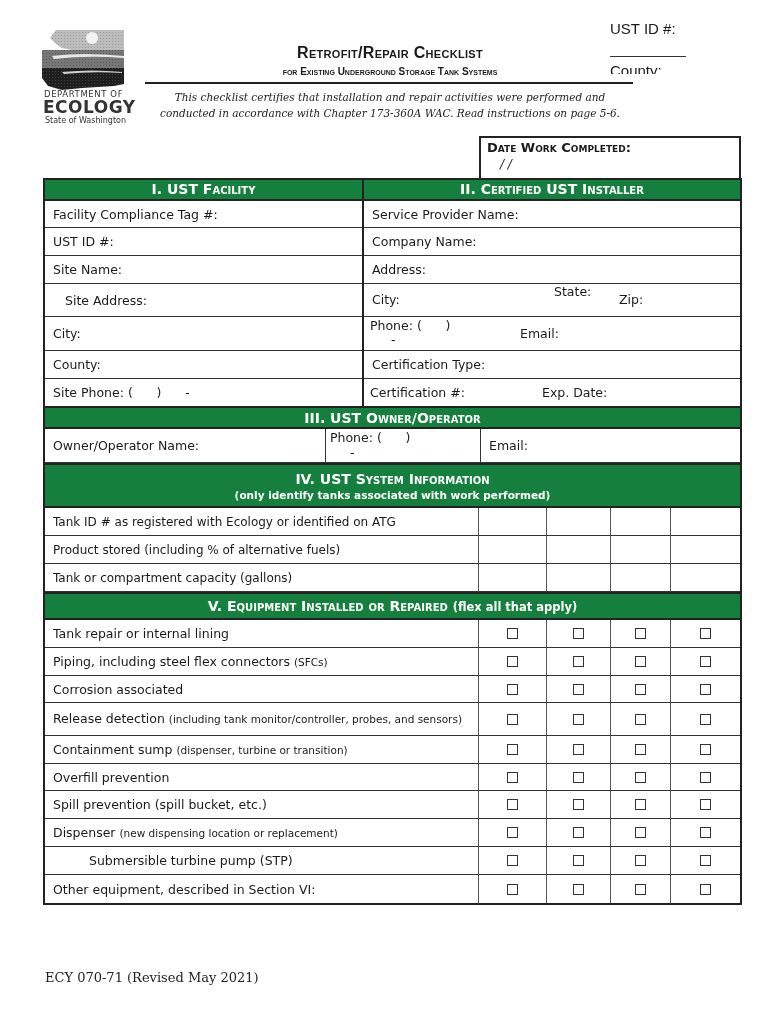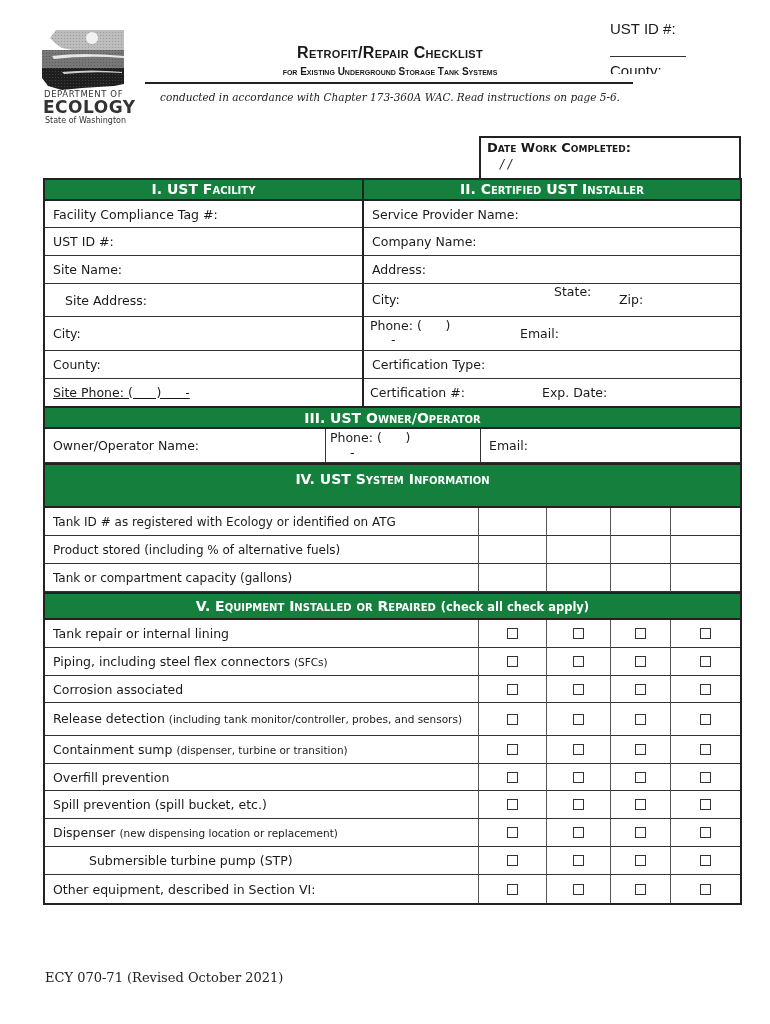--- a/index.html
+++ b/index.html
@@ -64,20 +64,21 @@
   </svg>
 </div>
 <div class="abs logo-dept">DEPARTMENT OF</div>
 <div class="abs logo-eco">ECOLOGY</div>
 <div class="abs logo-state">State of Washington</div>
 
 <div class="abs title">Retrofit/Repair Checklist</div>
 <div class="abs subtitle">for Existing Underground Storage Tank Systems</div>
 <div class="abs title-rule"></div>
 <div class="abs intro">
+  <div>This checklist certifies that installation and repair activities were performed and</div>
   <div>conducted in accordance with Chapter 173-360A WAC. Read instructions on page 5-6.</div>
 </div>
 
 <div class="abs ustid">UST ID #:</div>
 <div class="abs ustid-rule"></div>
 <div class="abs county-top">County:</div>
 
 <div class="abs datebox"></div>
 <div class="abs date-label">Date Work Completed:</div>
 <div class="abs date-value">/     /</div>
@@ -99,21 +100,21 @@
   </div>
 <div class="abs cell" style="left:45px; top:284px; width:317px; height:33px;padding-left:20px;">
     <span>Site Address:</span>
   </div>
 <div class="abs cell" style="left:45px; top:317px; width:317px; height:34px;">
     <span>City:</span>
   </div>
 <div class="abs cell" style="left:45px; top:351px; width:317px; height:28px;">
     <span>County:</span>
   </div>
-<div class="abs cell" style="left:45px; top:379px; width:317px; height:27px; border-bottom:none; white-space:pre;text-decoration:underline;"><span>Site Phone: (      )      -</span></div>
+<div class="abs cell" style="left:45px; top:379px; width:317px; height:27px; border-bottom:none; white-space:pre;"><span>Site Phone: (      )      -</span></div>
 
 <div class="abs cell" style="left:364px; top:201px; width:376px; height:27px;">
     <span>Service Provider Name:</span>
   </div>
 <div class="abs cell" style="left:364px; top:228px; width:376px; height:28px;">
     <span>Company Name:</span>
   </div>
 <div class="abs cell" style="left:364px; top:256px; width:376px; height:28px;">
     <span>Address:</span>
   </div>
@@ -144,20 +145,21 @@
   <span class="abs" style="left:4px; top:1px; white-space:pre;">Phone: (      )</span>
   <span class="abs" style="left:24px; top:16px;">-</span>
 </div>
 <div class="abs vline" style="left:480px; top:429px; height:34px;"></div>
 <div class="abs cell" style="left:481px; top:429px; width:259px; height:34px;">
     <span>Email:</span>
   </div>
 
 <div class="abs hdr" style="left:45px; top:463px; width:695px; height:45px; border-top:2px solid #222; padding-top:5px;">
   <div style="font-size:14px; line-height:18px;">IV. UST System Information</div>
+  <div style="font-size:10.5px; line-height:14px; font-variant:normal;">(only identify tanks associated with work performed)</div>
 </div>
 
 <div id="sec4-rows">
     <div class="abs cell" style="left: 45px; top: 508px; width: 433px; height: 28px; font-size: 12px;">
       <span>Tank ID # as registered with Ecology or identified on ATG</span>
     </div>
     <div class="abs" style="left: 478px; top: 508px; width: 68px; height: 28px; box-sizing: border-box; border-left: 1px solid rgb(85, 85, 85); border-bottom: 1px solid rgb(51, 51, 51);"></div>
     <div class="abs" style="left: 546px; top: 508px; width: 64px; height: 28px; box-sizing: border-box; border-left: 1px solid rgb(85, 85, 85); border-bottom: 1px solid rgb(51, 51, 51);"></div>
     <div class="abs" style="left: 610px; top: 508px; width: 60px; height: 28px; box-sizing: border-box; border-left: 1px solid rgb(85, 85, 85); border-bottom: 1px solid rgb(51, 51, 51);"></div>
     <div class="abs" style="left: 670px; top: 508px; width: 70px; height: 28px; box-sizing: border-box; border-left: 1px solid rgb(85, 85, 85); border-bottom: 1px solid rgb(51, 51, 51);"></div>
@@ -172,21 +174,21 @@
       <span>Tank or compartment capacity (gallons)</span>
     </div>
     <div class="abs" style="left: 478px; top: 564px; width: 68px; height: 28px; box-sizing: border-box; border-left: 1px solid rgb(85, 85, 85); border-bottom: 1px solid rgb(51, 51, 51);"></div>
     <div class="abs" style="left: 546px; top: 564px; width: 64px; height: 28px; box-sizing: border-box; border-left: 1px solid rgb(85, 85, 85); border-bottom: 1px solid rgb(51, 51, 51);"></div>
     <div class="abs" style="left: 610px; top: 564px; width: 60px; height: 28px; box-sizing: border-box; border-left: 1px solid rgb(85, 85, 85); border-bottom: 1px solid rgb(51, 51, 51);"></div>
     <div class="abs" style="left: 670px; top: 564px; width: 70px; height: 28px; box-sizing: border-box; border-left: 1px solid rgb(85, 85, 85); border-bottom: 1px solid rgb(51, 51, 51);"></div>
   </div>
 
 <div class="abs hdr" style="left:45px; top:592px; width:695px; height:28px; font-size:14px; line-height:25px; border-top:2px solid #222;">
   <span>V. Equipment Installed or Repaired</span>
-  <span style="font-size:11.5px; font-variant:normal;">(check all check apply)</span>
+  <span style="font-size:11.5px; font-variant:normal;">(flex all that apply)</span>
 </div>
 
 <div id="sec5-rows">
     <div class="abs cell" style="left: 45px; top: 620px; width: 433px; height: 28px; font-size: 12.5px; line-height: 13px;">
       <span><span>Tank repair or internal lining</span></span>
     </div>
     <div class="abs" style="left: 478px; top: 620px; width: 68px; height: 28px; box-sizing: border-box; border-left: 1px solid rgb(85, 85, 85); display: flex; align-items: center; justify-content: center; border-bottom: 1px solid rgb(51, 51, 51);">
       <div class="cb"></div>
     </div>
     <div class="abs" style="left: 546px; top: 620px; width: 64px; height: 28px; box-sizing: border-box; border-left: 1px solid rgb(85, 85, 85); display: flex; align-items: center; justify-content: center; border-bottom: 1px solid rgb(51, 51, 51);">
@@ -328,13 +330,13 @@
       <div class="cb"></div>
     </div>
     <div class="abs" style="left: 610px; top: 875px; width: 60px; height: 28px; box-sizing: border-box; border-left: 1px solid rgb(85, 85, 85); display: flex; align-items: center; justify-content: center;">
       <div class="cb"></div>
     </div>
     <div class="abs" style="left: 670px; top: 875px; width: 70px; height: 28px; box-sizing: border-box; border-left: 1px solid rgb(85, 85, 85); display: flex; align-items: center; justify-content: center;">
       <div class="cb"></div>
     </div>
   </div>
 
-<div class="abs footer">ECY 070-71 (Revised October 2021)</div>
+<div class="abs footer">ECY 070-71 (Revised May 2021)</div>
 
 </body></html>

